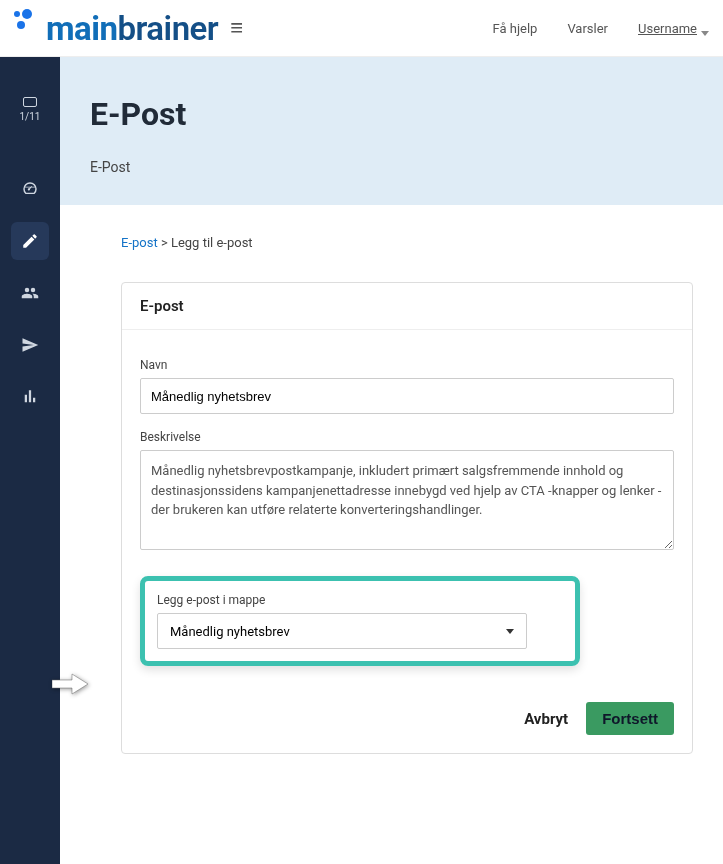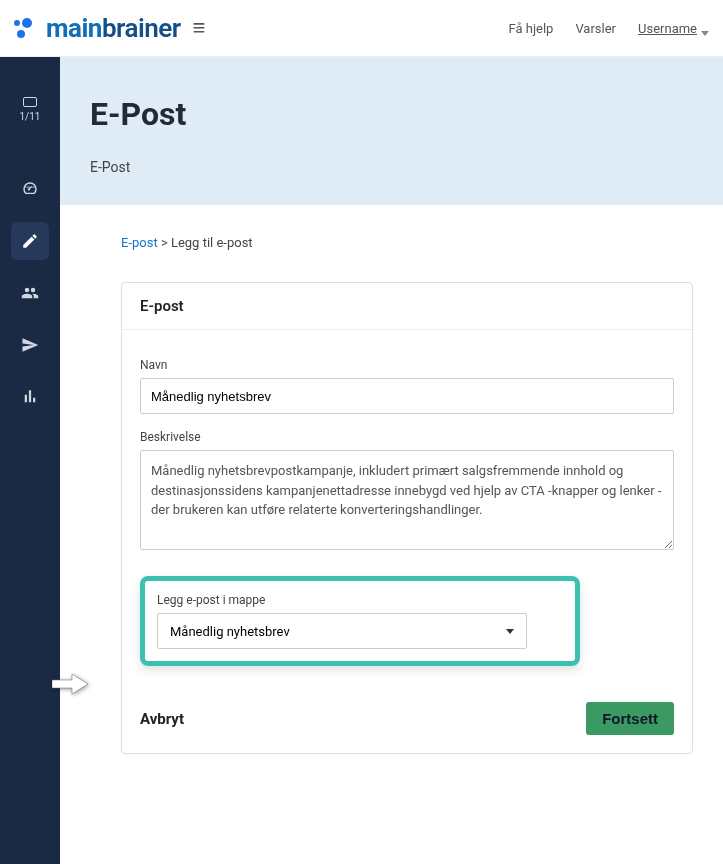--- a/index.html
+++ b/index.html
@@ -17,22 +17,22 @@
       height: 57px;
       background: #fff;
       display: flex;
       align-items: center;
       padding: 0 14px;
       border-bottom: 1px solid #eee;
       position: relative;
     }
     .logo {
       display: flex;
-      align-items: center;
-      font-size: 26px;
+      align-items: flex-start;
+      font-size: 33px;
       font-weight: 700;
       letter-spacing: -0.5px;
     }
     .logo-dots {
       display: flex;
       margin-right: 6px;
       position: relative;
       width: 26px;
       height: 20px;
     }
@@ -50,21 +50,21 @@
       margin-left: 12px;
       font-size: 22px;
       color: #555;
       cursor: pointer;
     }
     .topbar-right {
       position: absolute;
       right: 14px;
       display: flex;
       align-items: center;
-      gap: 22px;
+      gap: 30px;
       font-size: 13px;
       color: #555;
     }
     .topbar-right .user-menu {
       display: flex;
       align-items: flex-end;
       gap: 4px;
       cursor: pointer;
       text-decoration: underline;
     }
@@ -231,21 +231,21 @@
       top: 672px;
       width: 36px;
       height: 24px;
       z-index: 10;
     }
     .arrow-pointer svg { width: 100%; height: 100%; filter: drop-shadow(1px 1px 2px rgba(0,0,0,0.4)); }
 
     .panel-footer {
       padding: 18px;
       display: flex;
-      justify-content: space-between;
+      justify-content: flex-end;
       align-items: center;
       gap: 18px;
     }
     .btn-cancel {
       font-size: 15px;
       font-weight: 700;
       color: #222;
       cursor: pointer;
     }
     .btn-continue {

